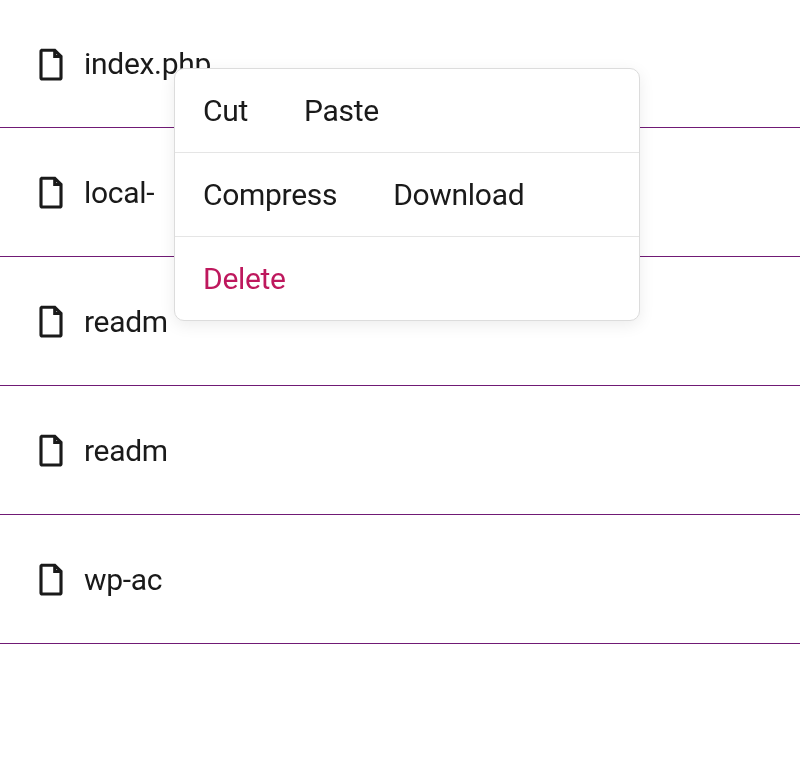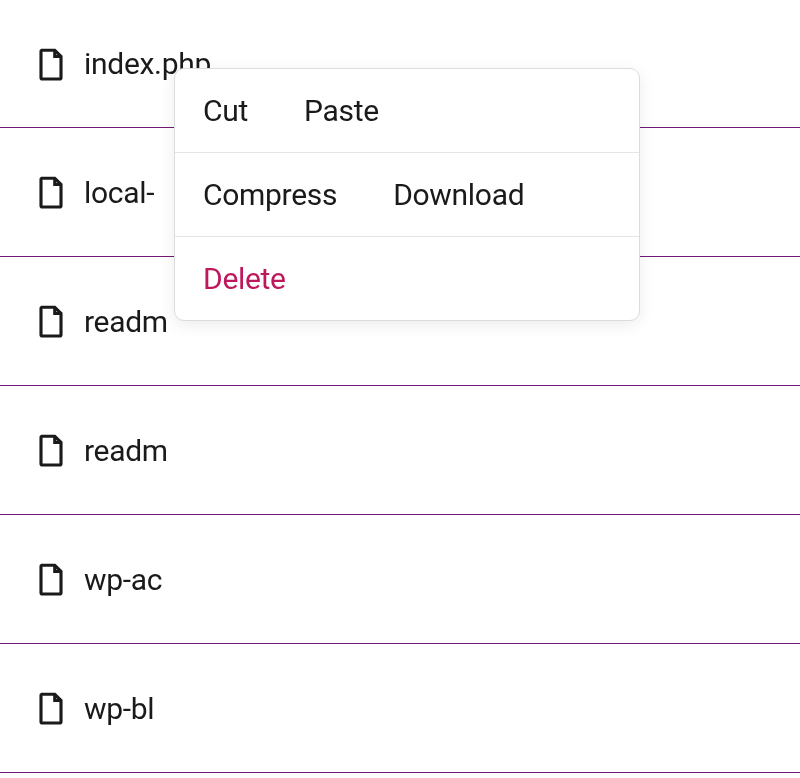--- a/index.html
+++ b/index.html
@@ -117,28 +117,20 @@
     <span class="file-name">readm</span>
   </div>
   <div class="file-row">
     <span class="file-icon">
       <svg viewBox="0 0 24 28">
           <path d="M4 3 L15 3 L20 8 L20 25 Q20 26 19 26 L5 26 Q4 26 4 25 L4 4 Q4 3 5 3 Z M15 3 L15 8 L20 8"></path>
         </svg>
     </span>
     <span class="file-name">wp-ac</span>
   </div>
-  <div class="file-row">
-    <span class="file-icon">
-      <svg viewBox="0 0 24 28">
-          <path d="M4 3 L15 3 L20 8 L20 25 Q20 26 19 26 L5 26 Q4 26 4 25 L4 4 Q4 3 5 3 Z M15 3 L15 8 L20 8"></path>
-        </svg>
-    </span>
-    <span class="file-name">wp-bl</span>
-  </div>
 </div>
 
 <div class="context-menu">
   <div class="menu-group">
     <div class="menu-item">Cut</div>
     <div class="menu-item">Paste</div>
   </div>
   <div class="menu-divider"></div>
   <div class="menu-group">
     <div class="menu-item">Compress</div>

